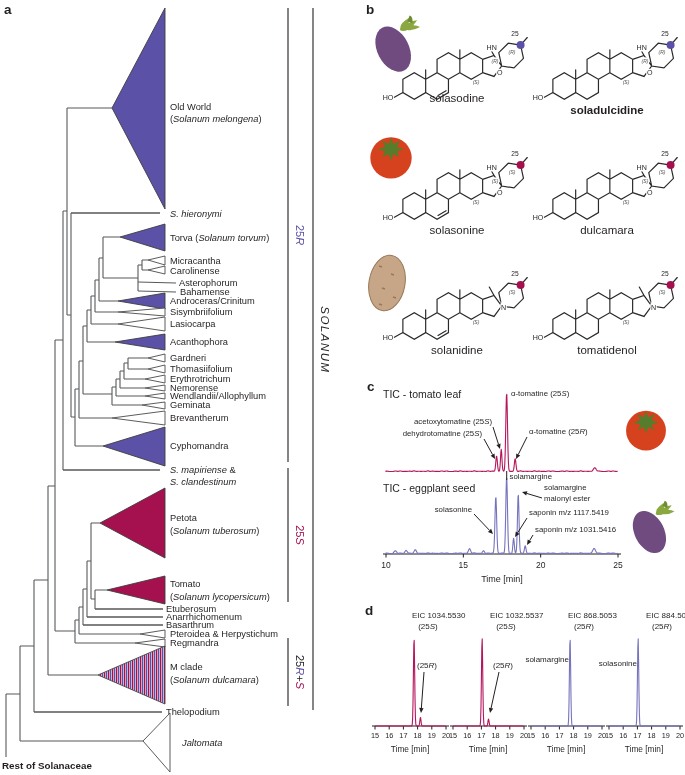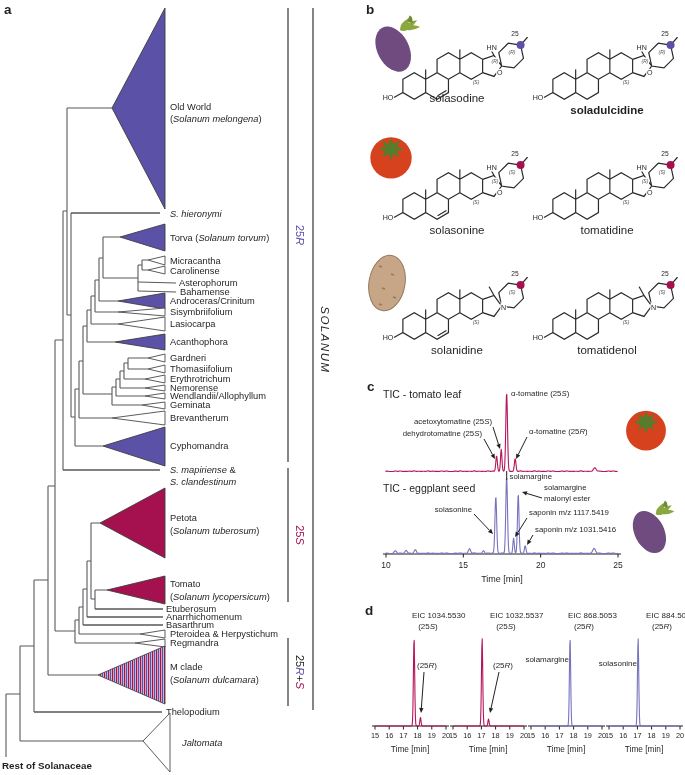--- a/index.html
+++ b/index.html
@@ -244,21 +244,21 @@
         <text class="atom ho" x="12" y="97" text-anchor="end">HO</text>
         <text class="atom hn halo" x="121" y="44" text-anchor="end">HN</text>
 
         <text class="atom oo halo" x="124" y="70" text-anchor="middle">O</text>
         <circle class="dot" cx="146" cy="39" r="4.2" fill="#a5114f"></circle>
         <text class="n25" x="140" y="29" text-anchor="middle">25</text>
         <text class="stereo c25s halo" x="137" y="48" text-anchor="middle">(S)</text>
         <text class="stereo c22s halo" x="119" y="58" text-anchor="middle">(S)</text>
         <text class="stereo ers" x="99" y="80" text-anchor="middle">(S)</text>
       </svg>
-      <div class="struct-name" style="top: 96px;">tomatidine</div>
+      <div class="struct-name" style="top: 96px;">dulcamara</div>
     </div>
 
     <div class="struct-cell" style="left: 22px; top: 248px;">
       <svg width="150" height="97" viewBox="0 0 158 102">
         <path class="skel" d="
           M22,75 L34,68 L46,75 L46,89 L34,96 L22,89 Z
           M46,75 L58,68 L70,75 L70,89 L58,96 L46,89
           M58,68 L58,54 L70,47 L82,54 L82,68 L70,75
           M82,54 L94,47 L106,54 L106,68 L94,75 L82,68
           M106,54 L118,50 L126,61 L118,72 L106,68

